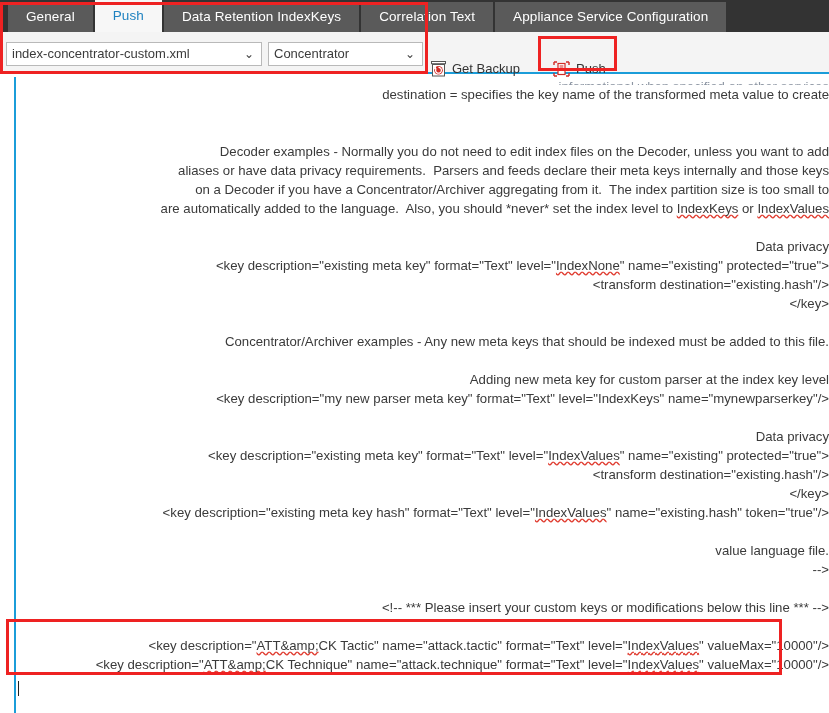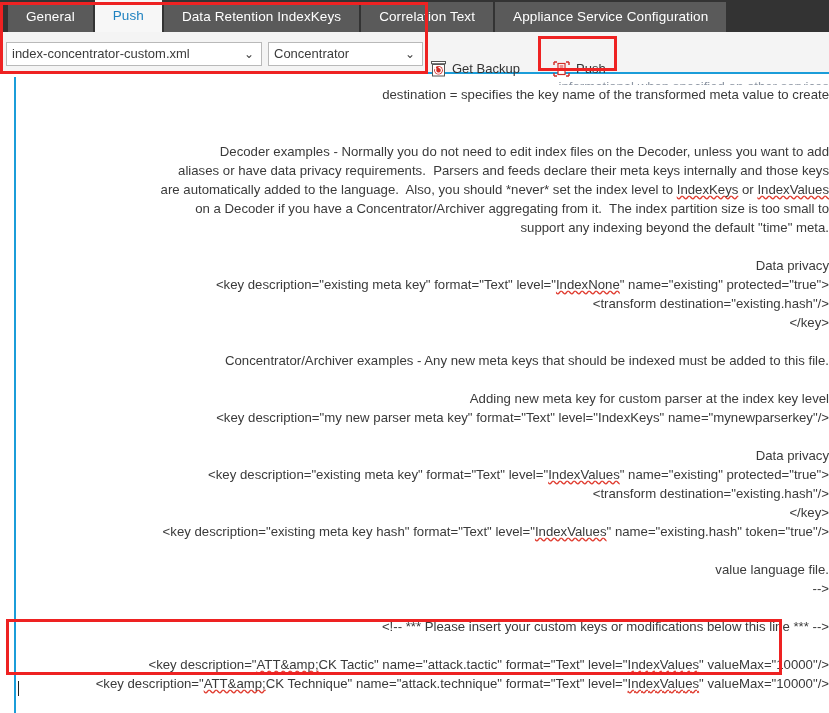--- a/index.html
+++ b/index.html
@@ -205,23 +205,22 @@
 </div>
 
 <div id="editor">
   <div id="editor-lines">
       <div class="ln clip">                    informational when specified on other services</div>
       <div class="ln">           destination = specifies the key name of the transformed meta value to create</div>
       <div class="ln">&nbsp;</div>
       <div class="ln">&nbsp;</div>
       <div class="ln">Decoder examples - Normally you do not need to edit index files on the Decoder, unless you want to add</div>
       <div class="ln">aliases or have data privacy requirements.  Parsers and feeds declare their meta keys internally and those keys</div>
+      <div class="ln">on a Decoder if you have a Concentrator/Archiver aggregating from it.  The index partition size is too small to</div>
       <div class="ln">are automatically added to the language.  Also, you should *never* set the index level to <span class="sp">IndexKeys</span> or <span class="sp">IndexValues</span></div>
-      <div class="ln">on a Decoder if you have a Concentrator/Archiver aggregating from it.  The index partition size is too small to</div>
-      <div class="ln">support any indexing beyond the default "time" meta.</div>
       <div class="ln">&nbsp;</div>
       <div class="ln">      Data privacy</div>
       <div class="ln">      &lt;key description="existing meta key" format="Text" level="<span class="sp">IndexNone</span>" name="existing" protected="true"&gt;</div>
       <div class="ln">           &lt;transform destination="existing.hash"/&gt;</div>
       <div class="ln">      &lt;/key&gt;</div>
       <div class="ln">&nbsp;</div>
       <div class="ln">Concentrator/Archiver examples - Any new meta keys that should be indexed must be added to this file.</div>
       <div class="ln">&nbsp;</div>
       <div class="ln">      Adding new meta key for custom parser at the index key level</div>
       <div class="ln">      &lt;key description="my new parser meta key" format="Text" level="IndexKeys" name="mynewparserkey"/&gt;</div>

